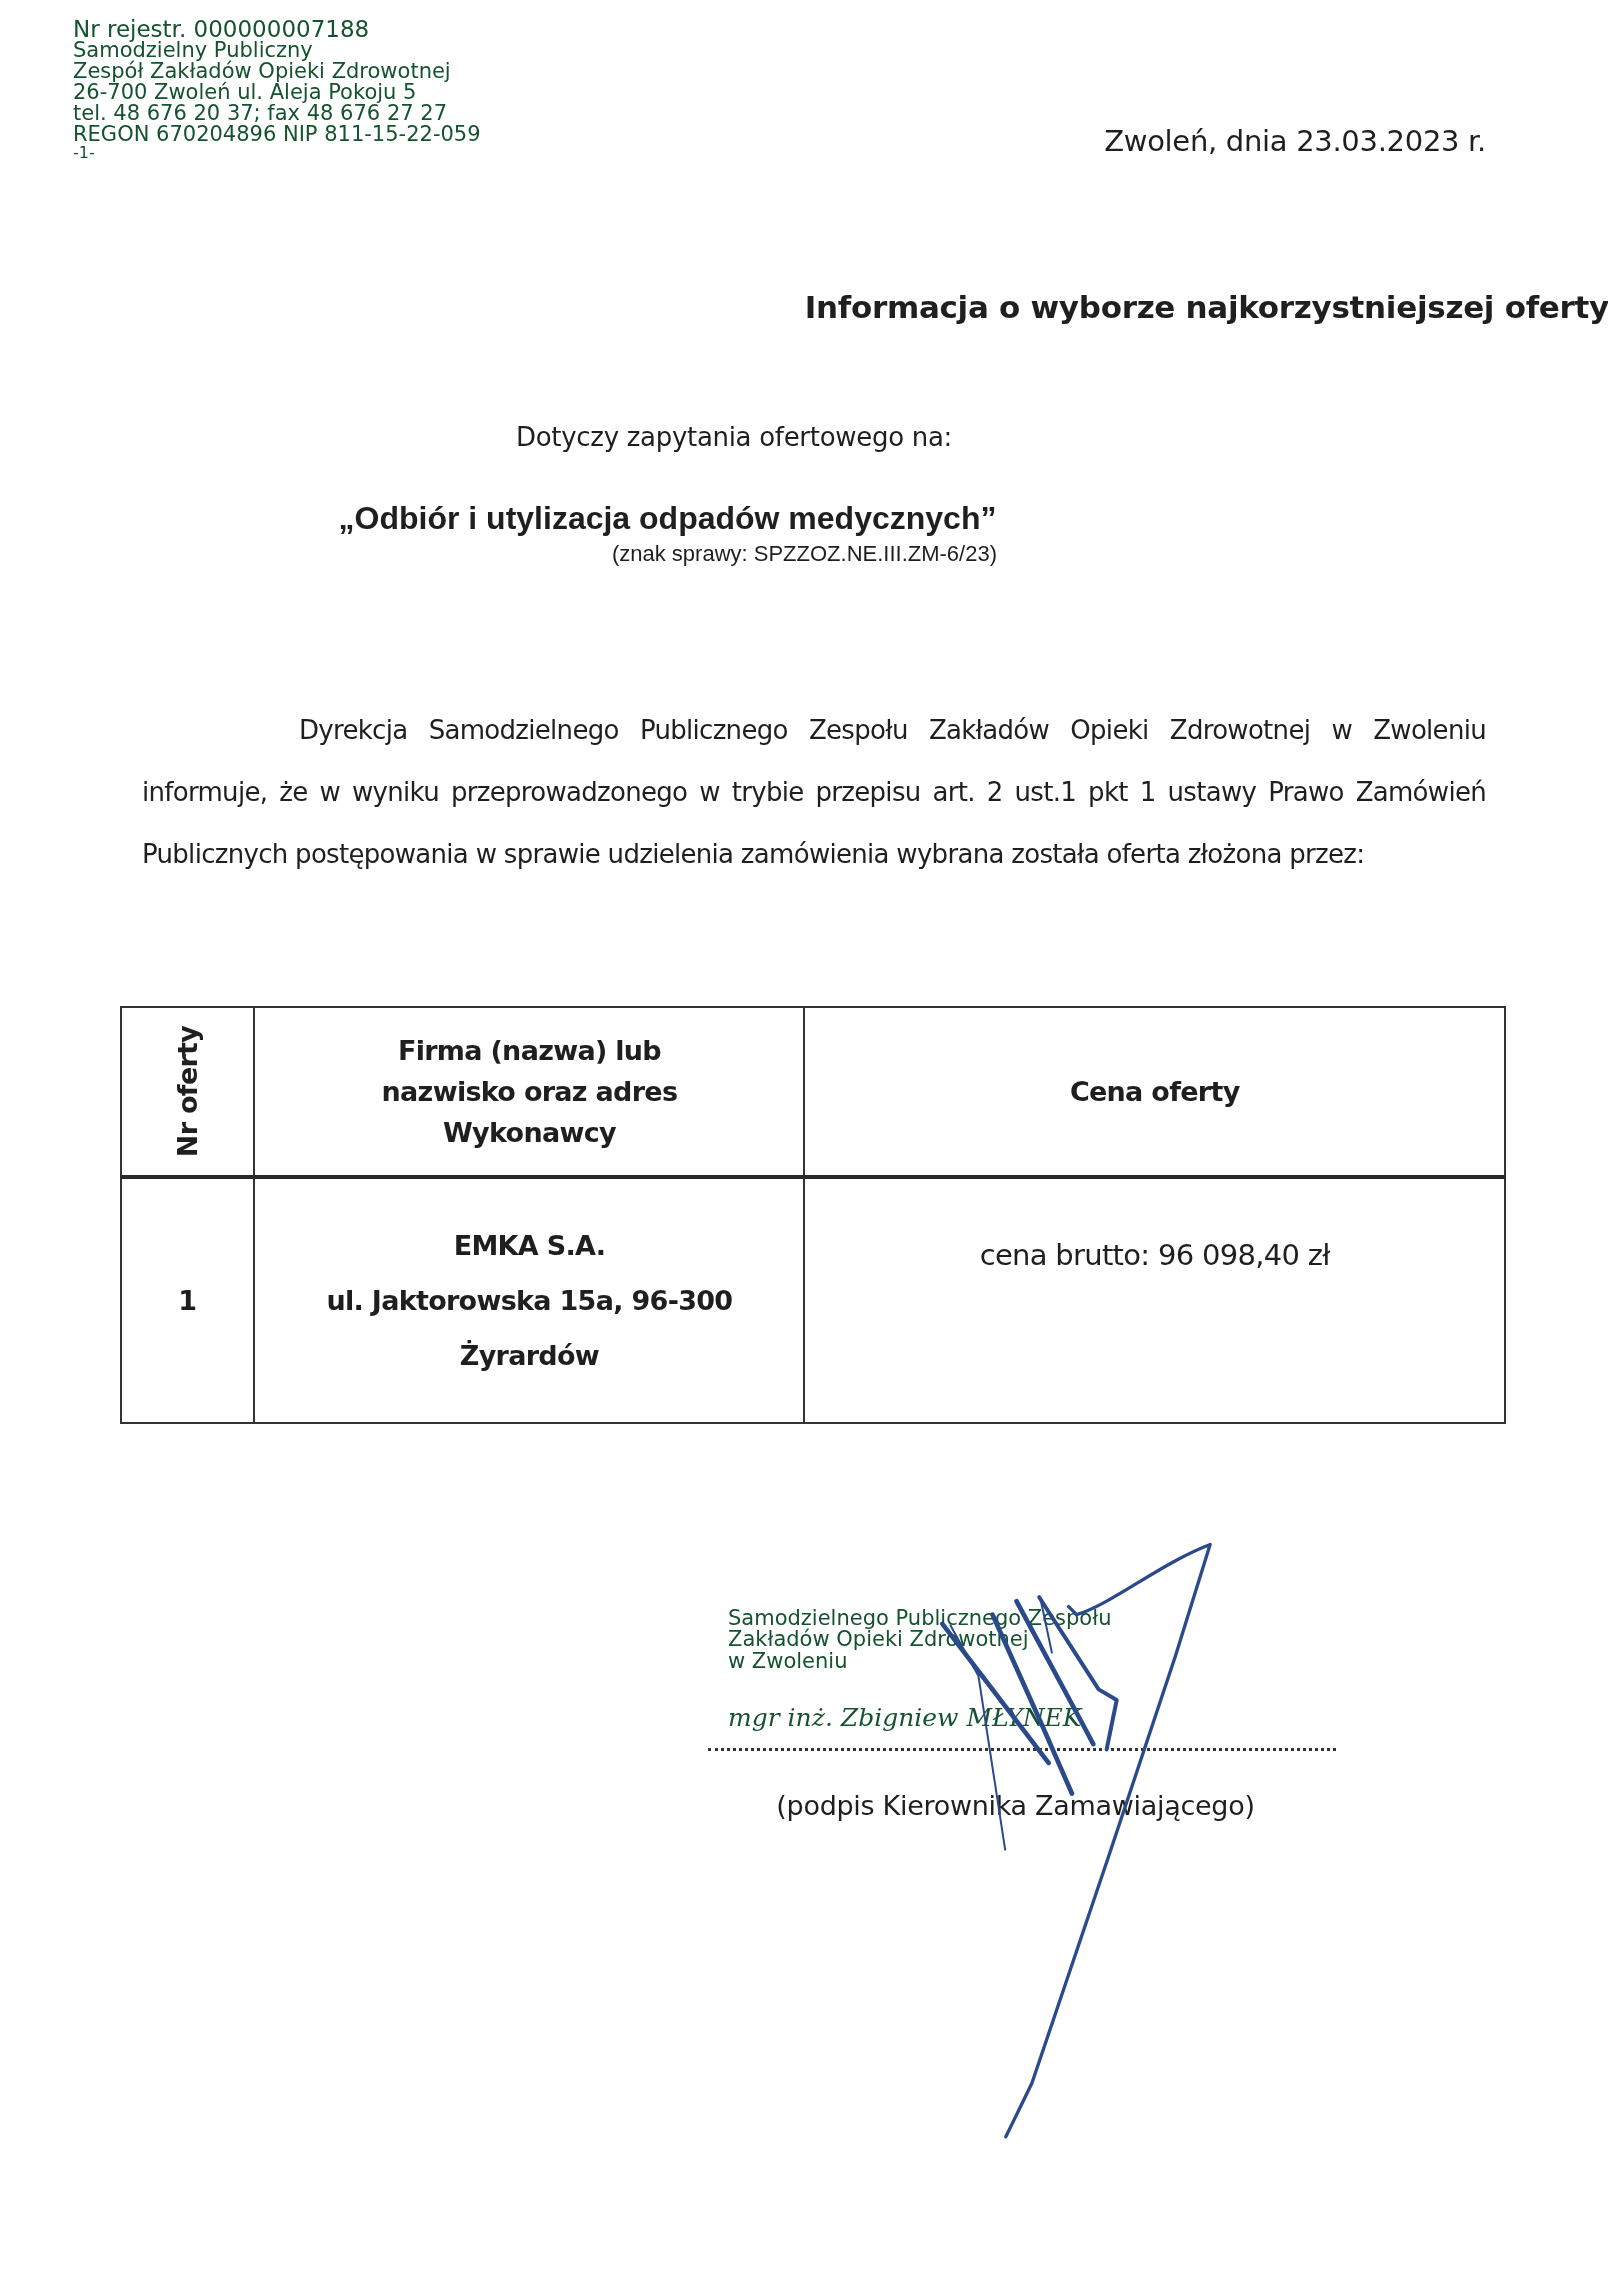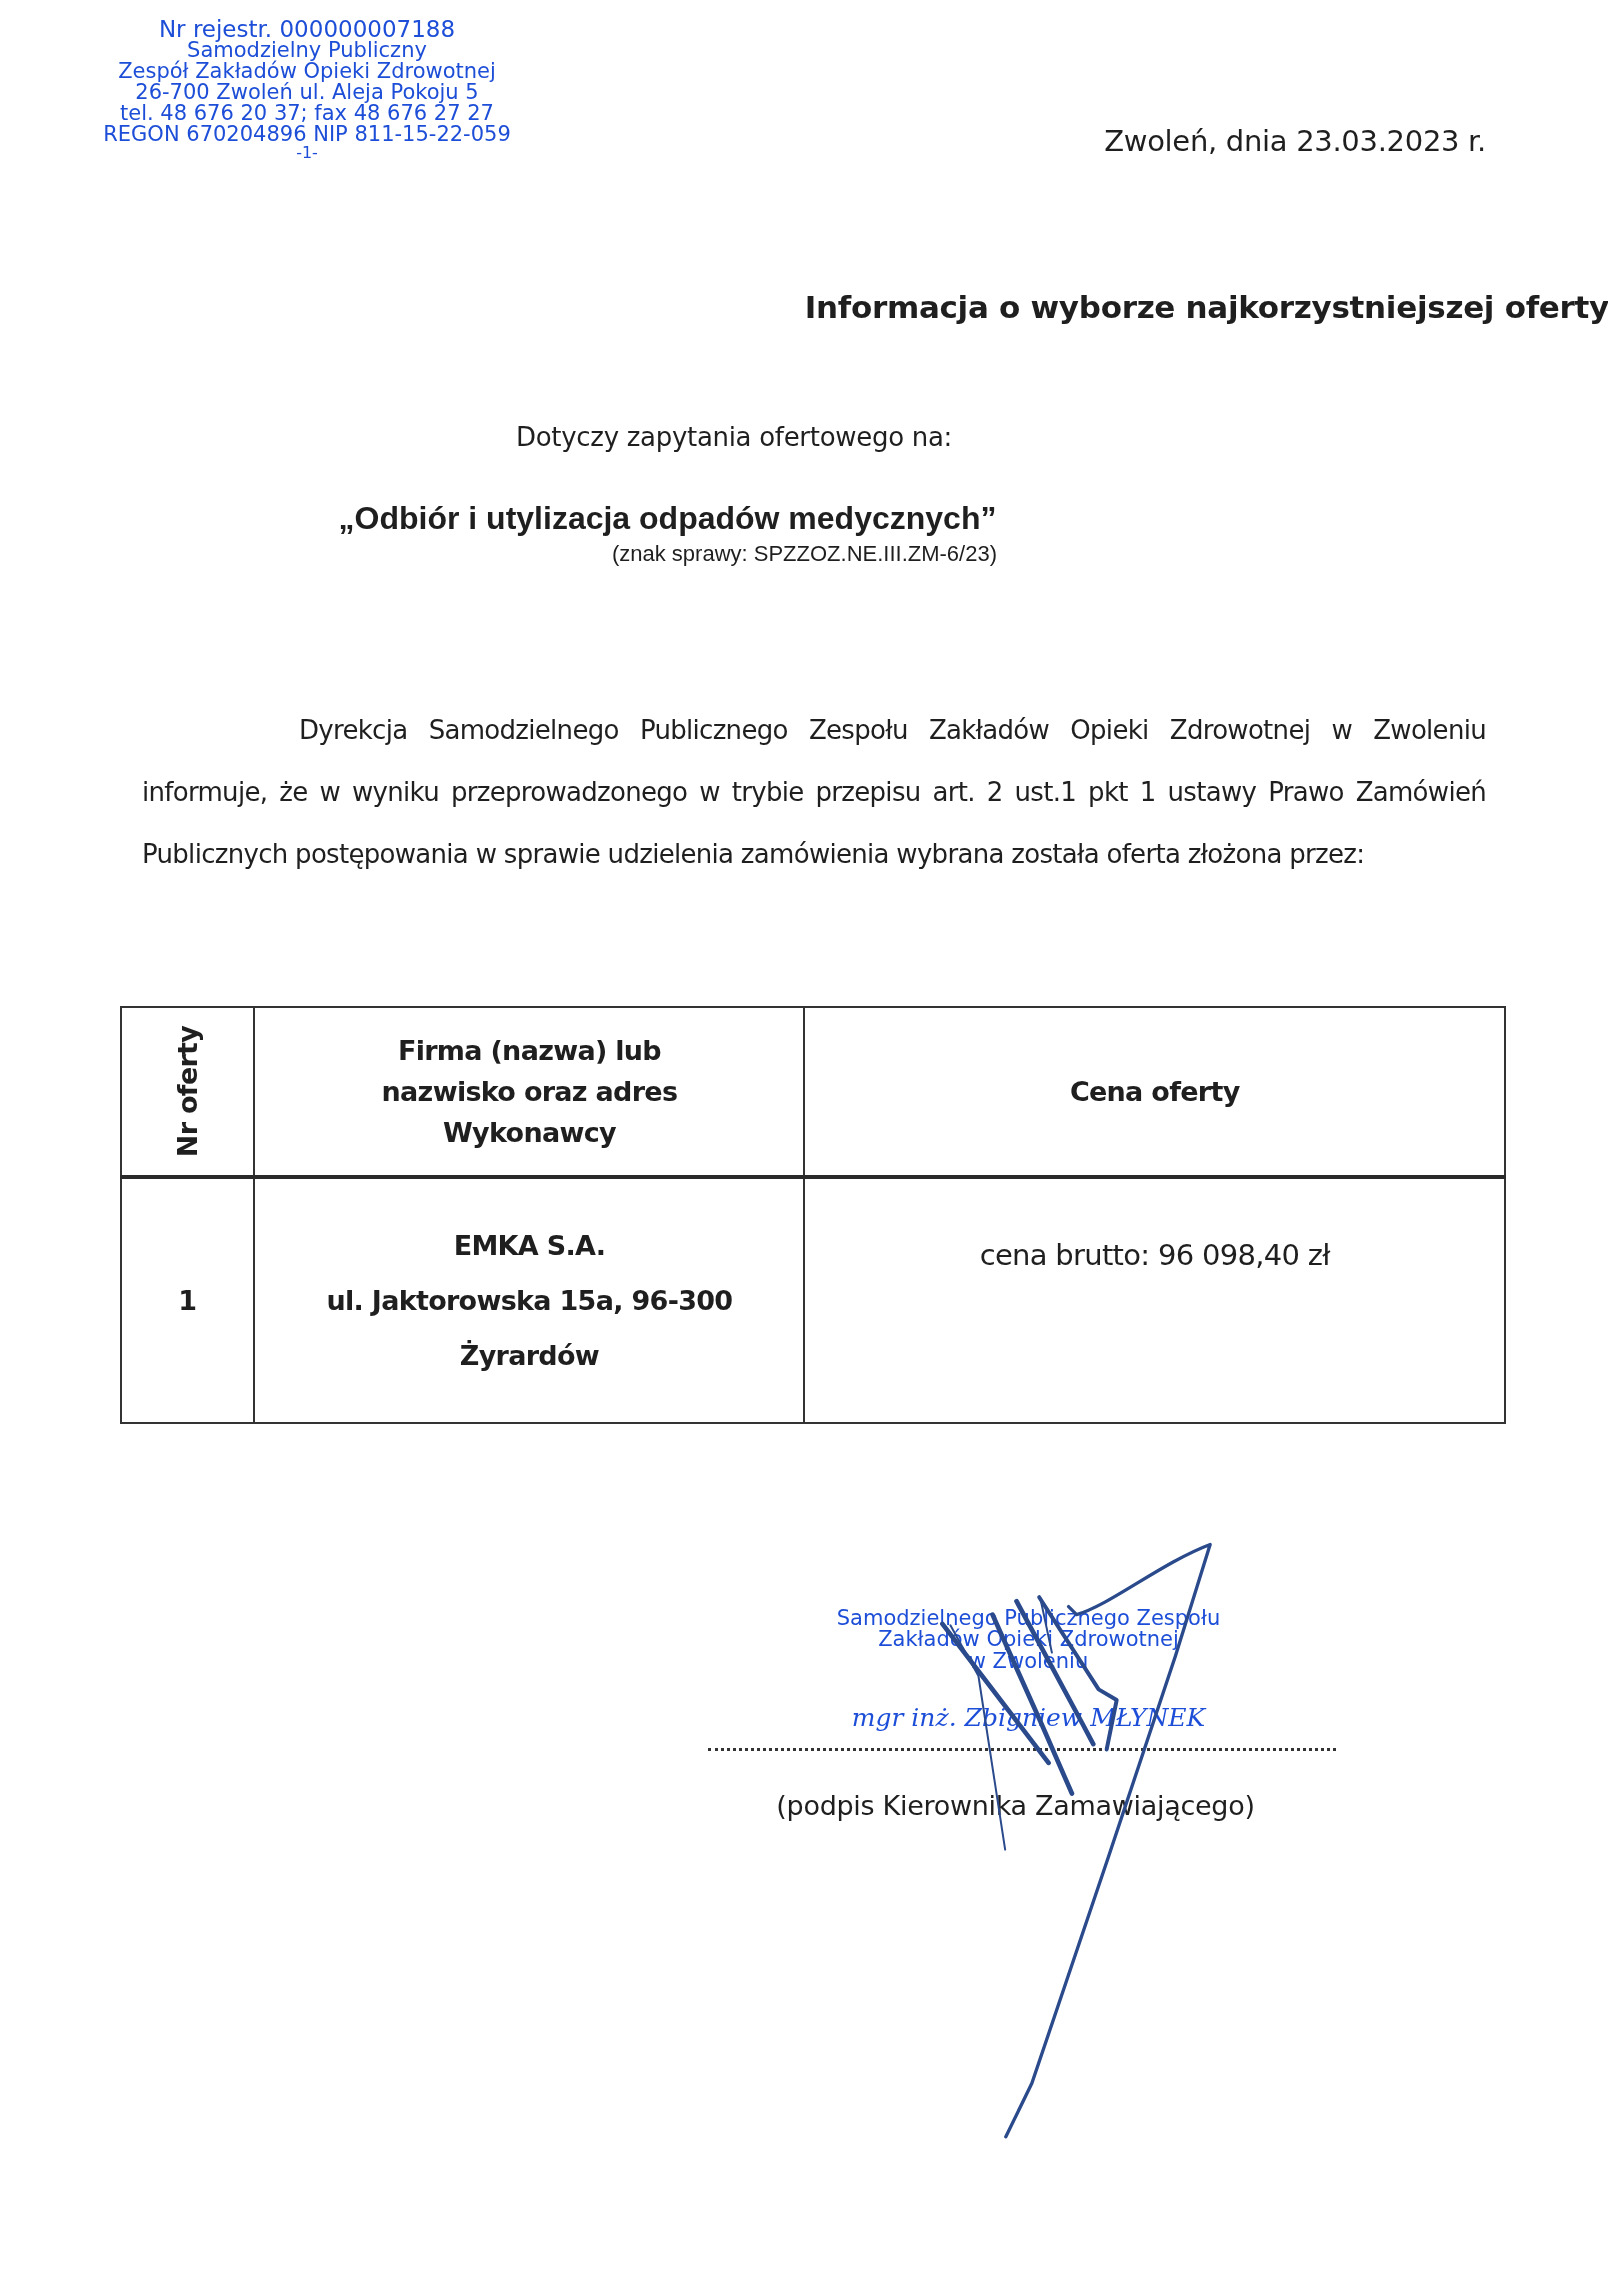--- a/index.html
+++ b/index.html
@@ -1,18 +1,18 @@
 <!DOCTYPE html>
 <html style="font-size:10.7px"><head>
 <meta charset="utf-8">
 <style>
   html, body { margin:0; padding:0; background:#ffffff; }
   body { width:1609px; height:2295px; position:relative; overflow:hidden; color:#1f1f1f; font-family:"Liberation Sans", sans-serif; }
   .abs { position:absolute; }
-  .stamp { color:#1d4ed8; font-family:"DejaVu Sans", sans-serif; text-align:center; line-height:21px; }
+  .stamp { color:#14532d; font-family:"DejaVu Sans", sans-serif; line-height:21px; }
   .stamp-top { left:73px; top:18.7px; width:468px; font-size:21px; }
   .stamp-top .l0 { font-size:23px; }
   .stamp-top .l6 { font-size:16px; line-height:16px; }
   .date { right:123px; top:124px; font-size:29px; font-family:"DejaVu Sans", sans-serif; letter-spacing:-0.3px; }
   .title { left:0; width:1609px; top:289px; text-align:right; font-size:31px; font-weight:bold; font-family:"DejaVu Sans", sans-serif; letter-spacing:-0.3px; }
   .subtitle { left:0; width:1468px; top:422px; text-align:center; font-size:26px; font-family:"DejaVu Sans", sans-serif; letter-spacing:-0.3px; }
   .subject { left:0; width:1335px; top:500px; text-align:center; font-size:32px; font-weight:bold; font-family:"Liberation Sans", sans-serif; }
   .ref { left:0; width:1609px; top:541px; text-align:center; font-size:22px; font-family:"Liberation Sans", sans-serif; }
   .para { left:142px; width:1344px; top:699px; font-size:26px; line-height:62px; text-align:justify; font-family:"DejaVu Sans", sans-serif; letter-spacing:-0.7px; }
   .para .indent { display:inline-block; width:157px; }

